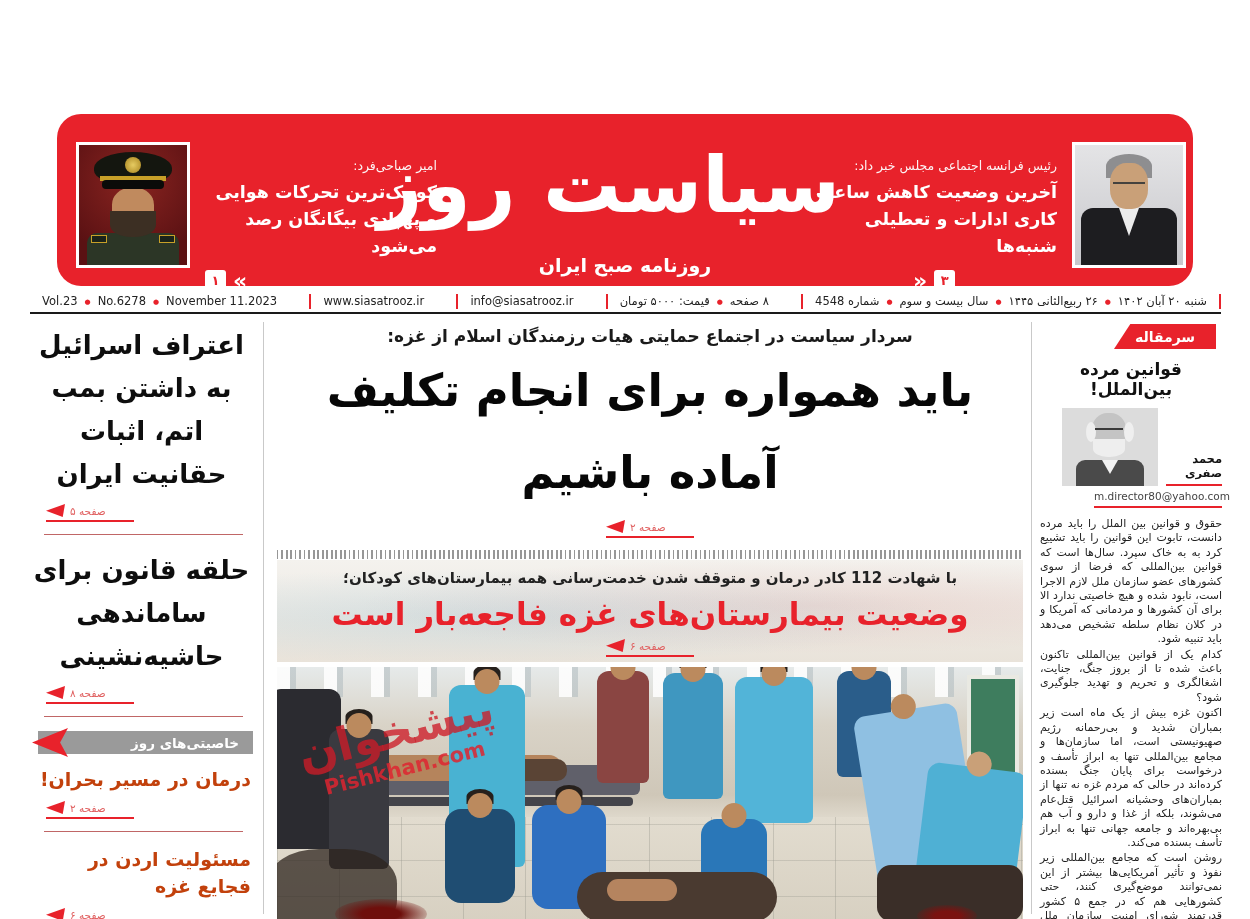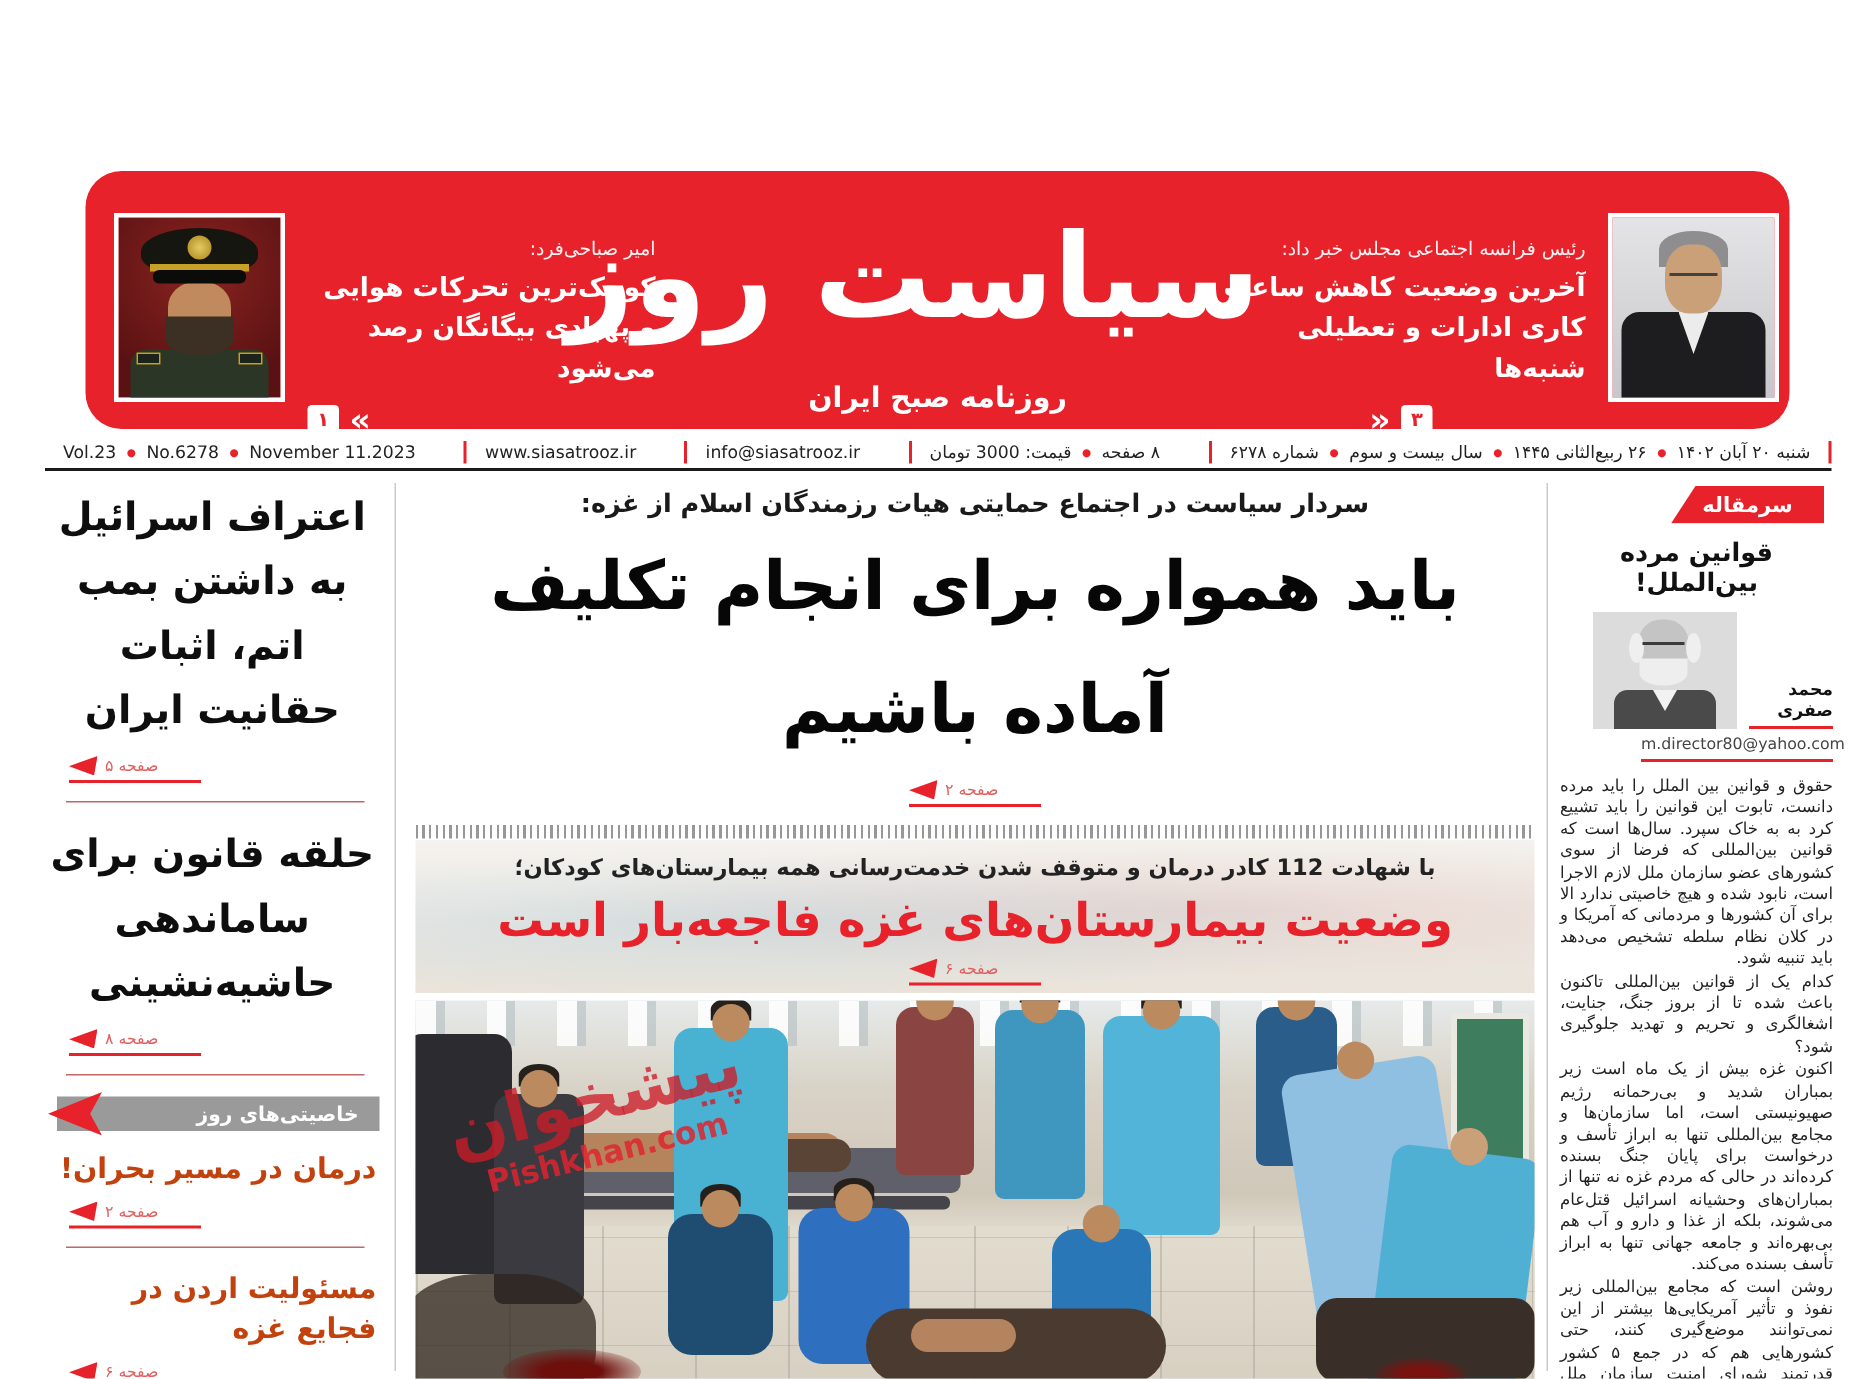--- a/index.html
+++ b/index.html
@@ -228,25 +228,25 @@
     <i class="man-face"></i>
     <i class="man-glass"></i>
   </div>
 </div>
 
 <div class="infobar">
   <div class="ib-group first">
     <span class="ib-seg">شنبه ۲۰ آبان ۱۴۰۲</span>
     <span class="ib-seg">۲۶ ربیع‌الثانی ۱۴۴۵</span>
     <span class="ib-seg">سال بیست و سوم</span>
-    <span class="ib-seg">شماره ۶۲۷۸</span>
+    <span class="ib-seg">شماره 4548</span>
   </div>
   <div class="ib-group">
     <span class="ib-seg">۸ صفحه</span>
-    <span class="ib-seg">قیمت: 3000 تومان</span>
+    <span class="ib-seg">قیمت: ۵۰۰۰ تومان</span>
   </div>
   <div class="ib-group ltr">
     <span class="ib-seg">info@siasatrooz.ir</span>
   </div>
   <div class="ib-group ltr">
     <span class="ib-seg">www.siasatrooz.ir</span>
   </div>
   <div class="ib-group ltr last">
     <span class="ib-seg">Vol.23</span>
     <span class="ib-seg">No.6278</span>

